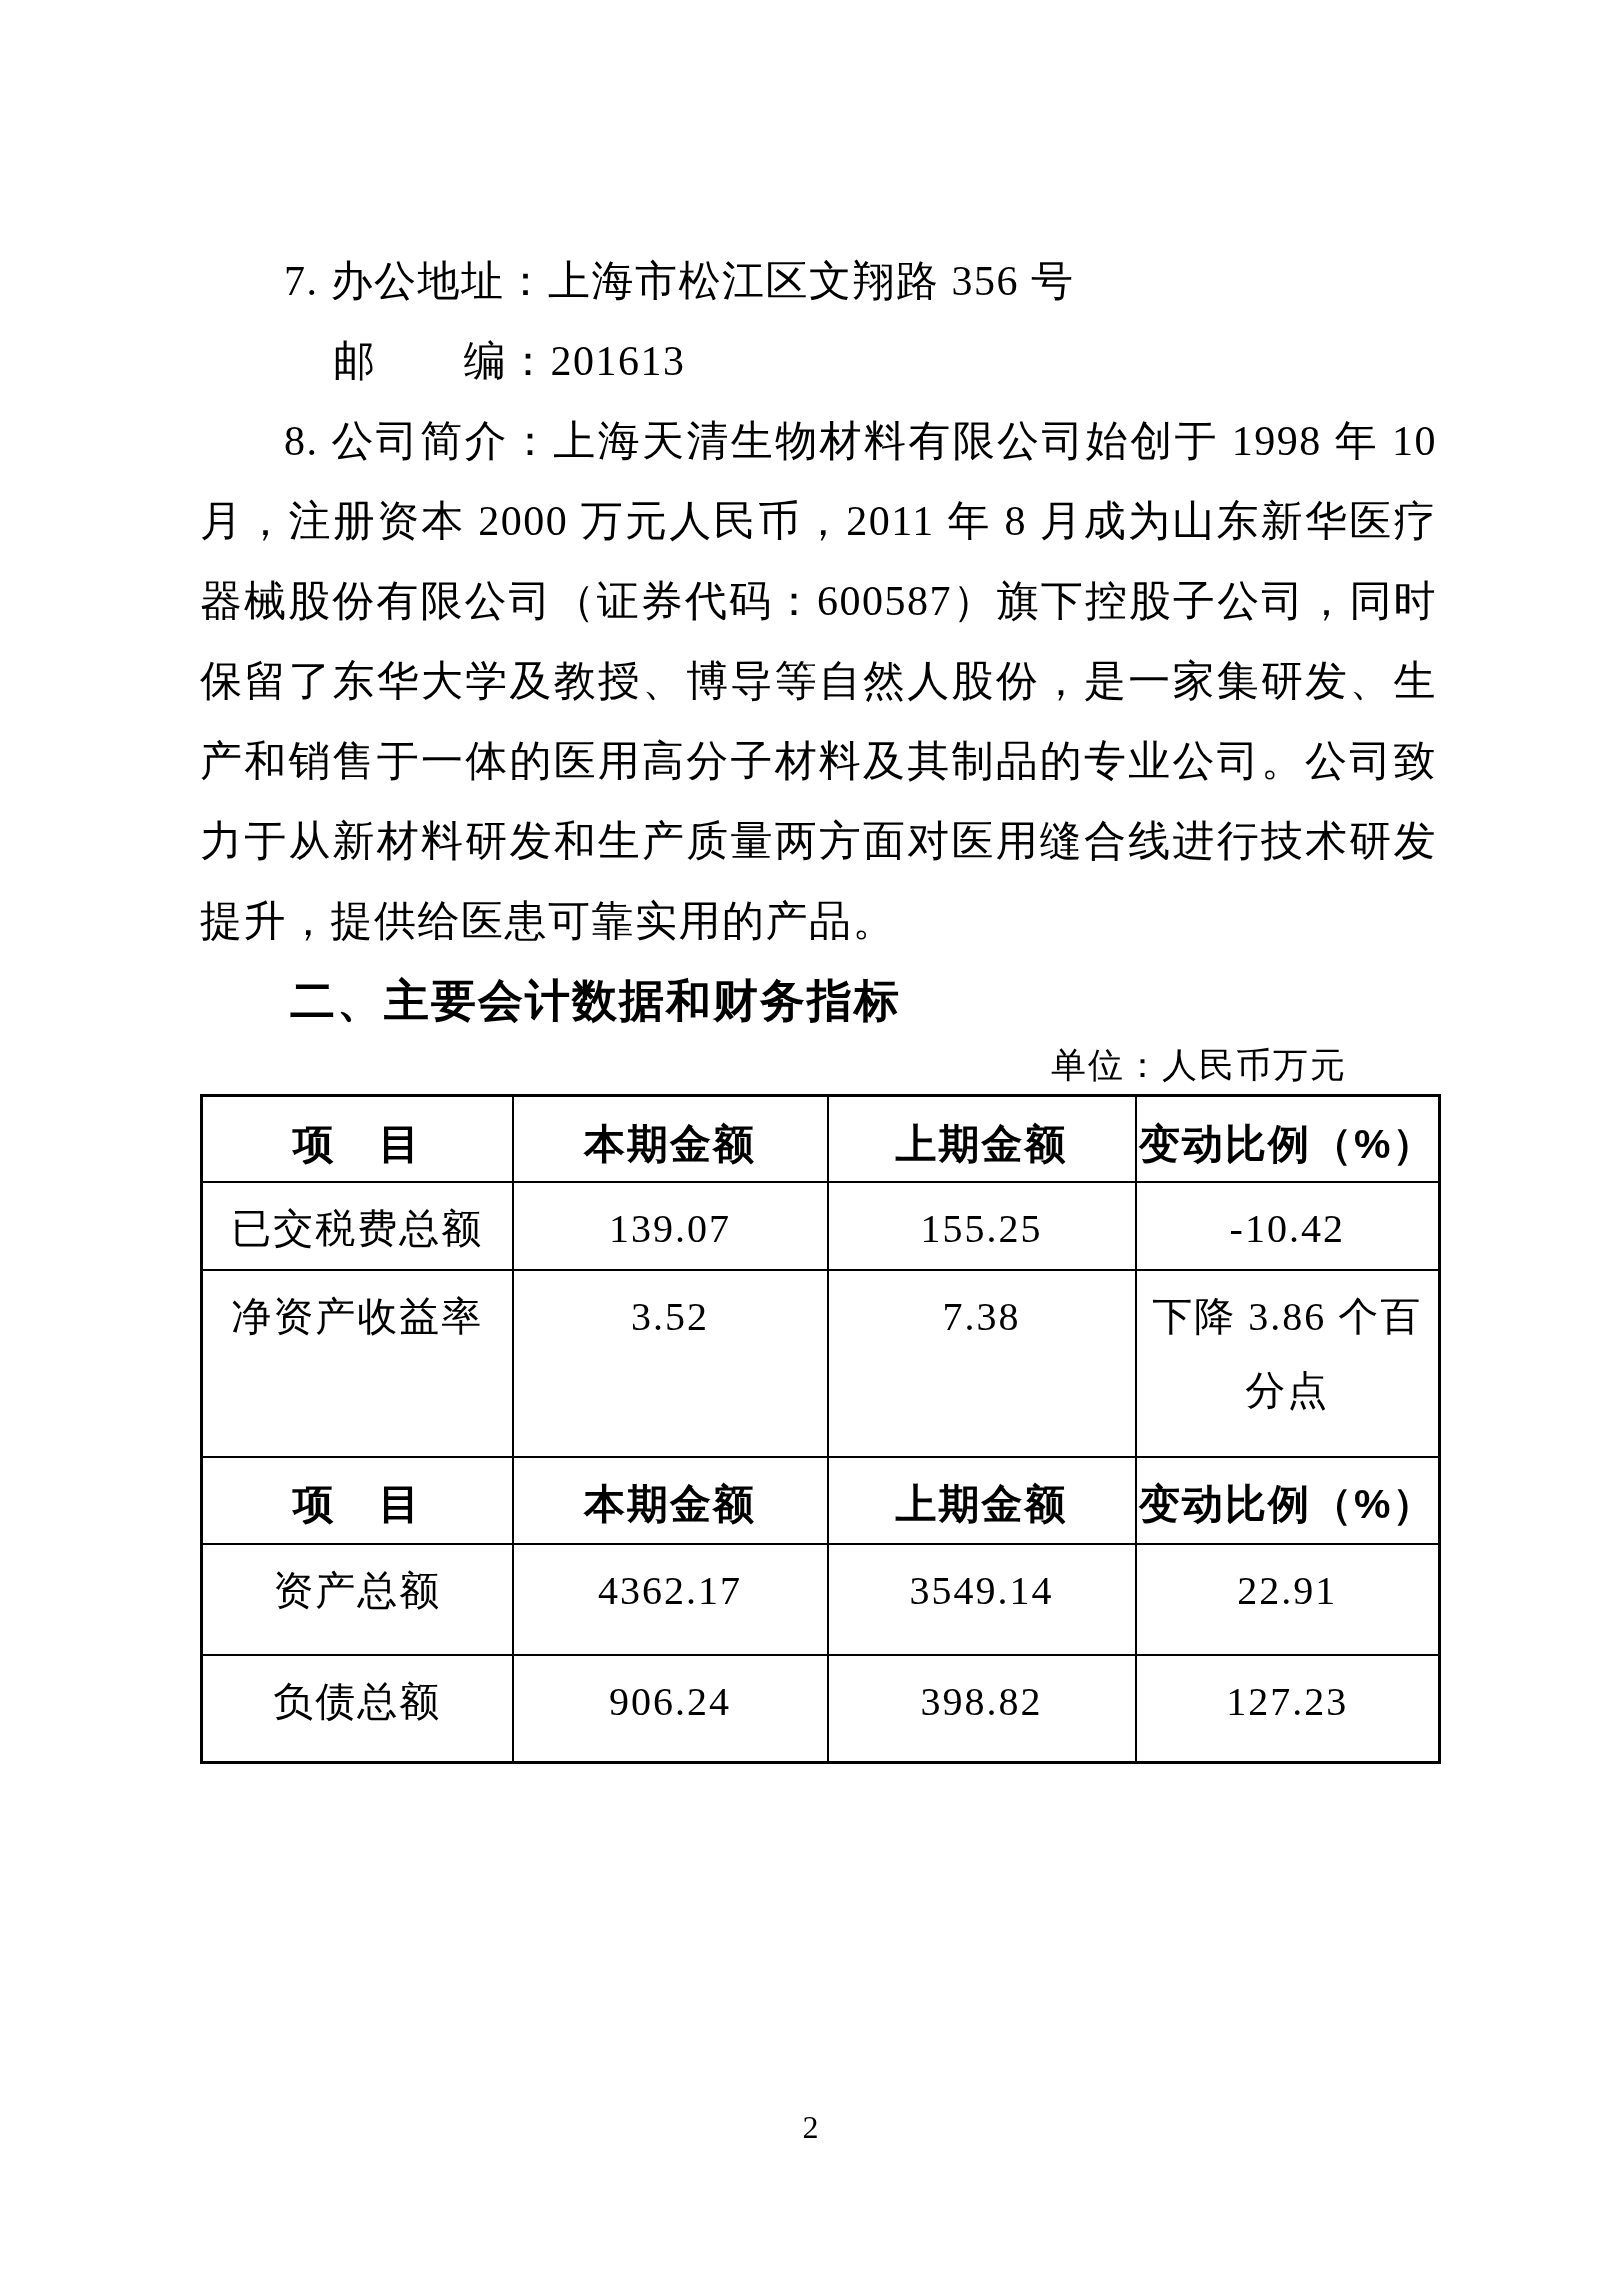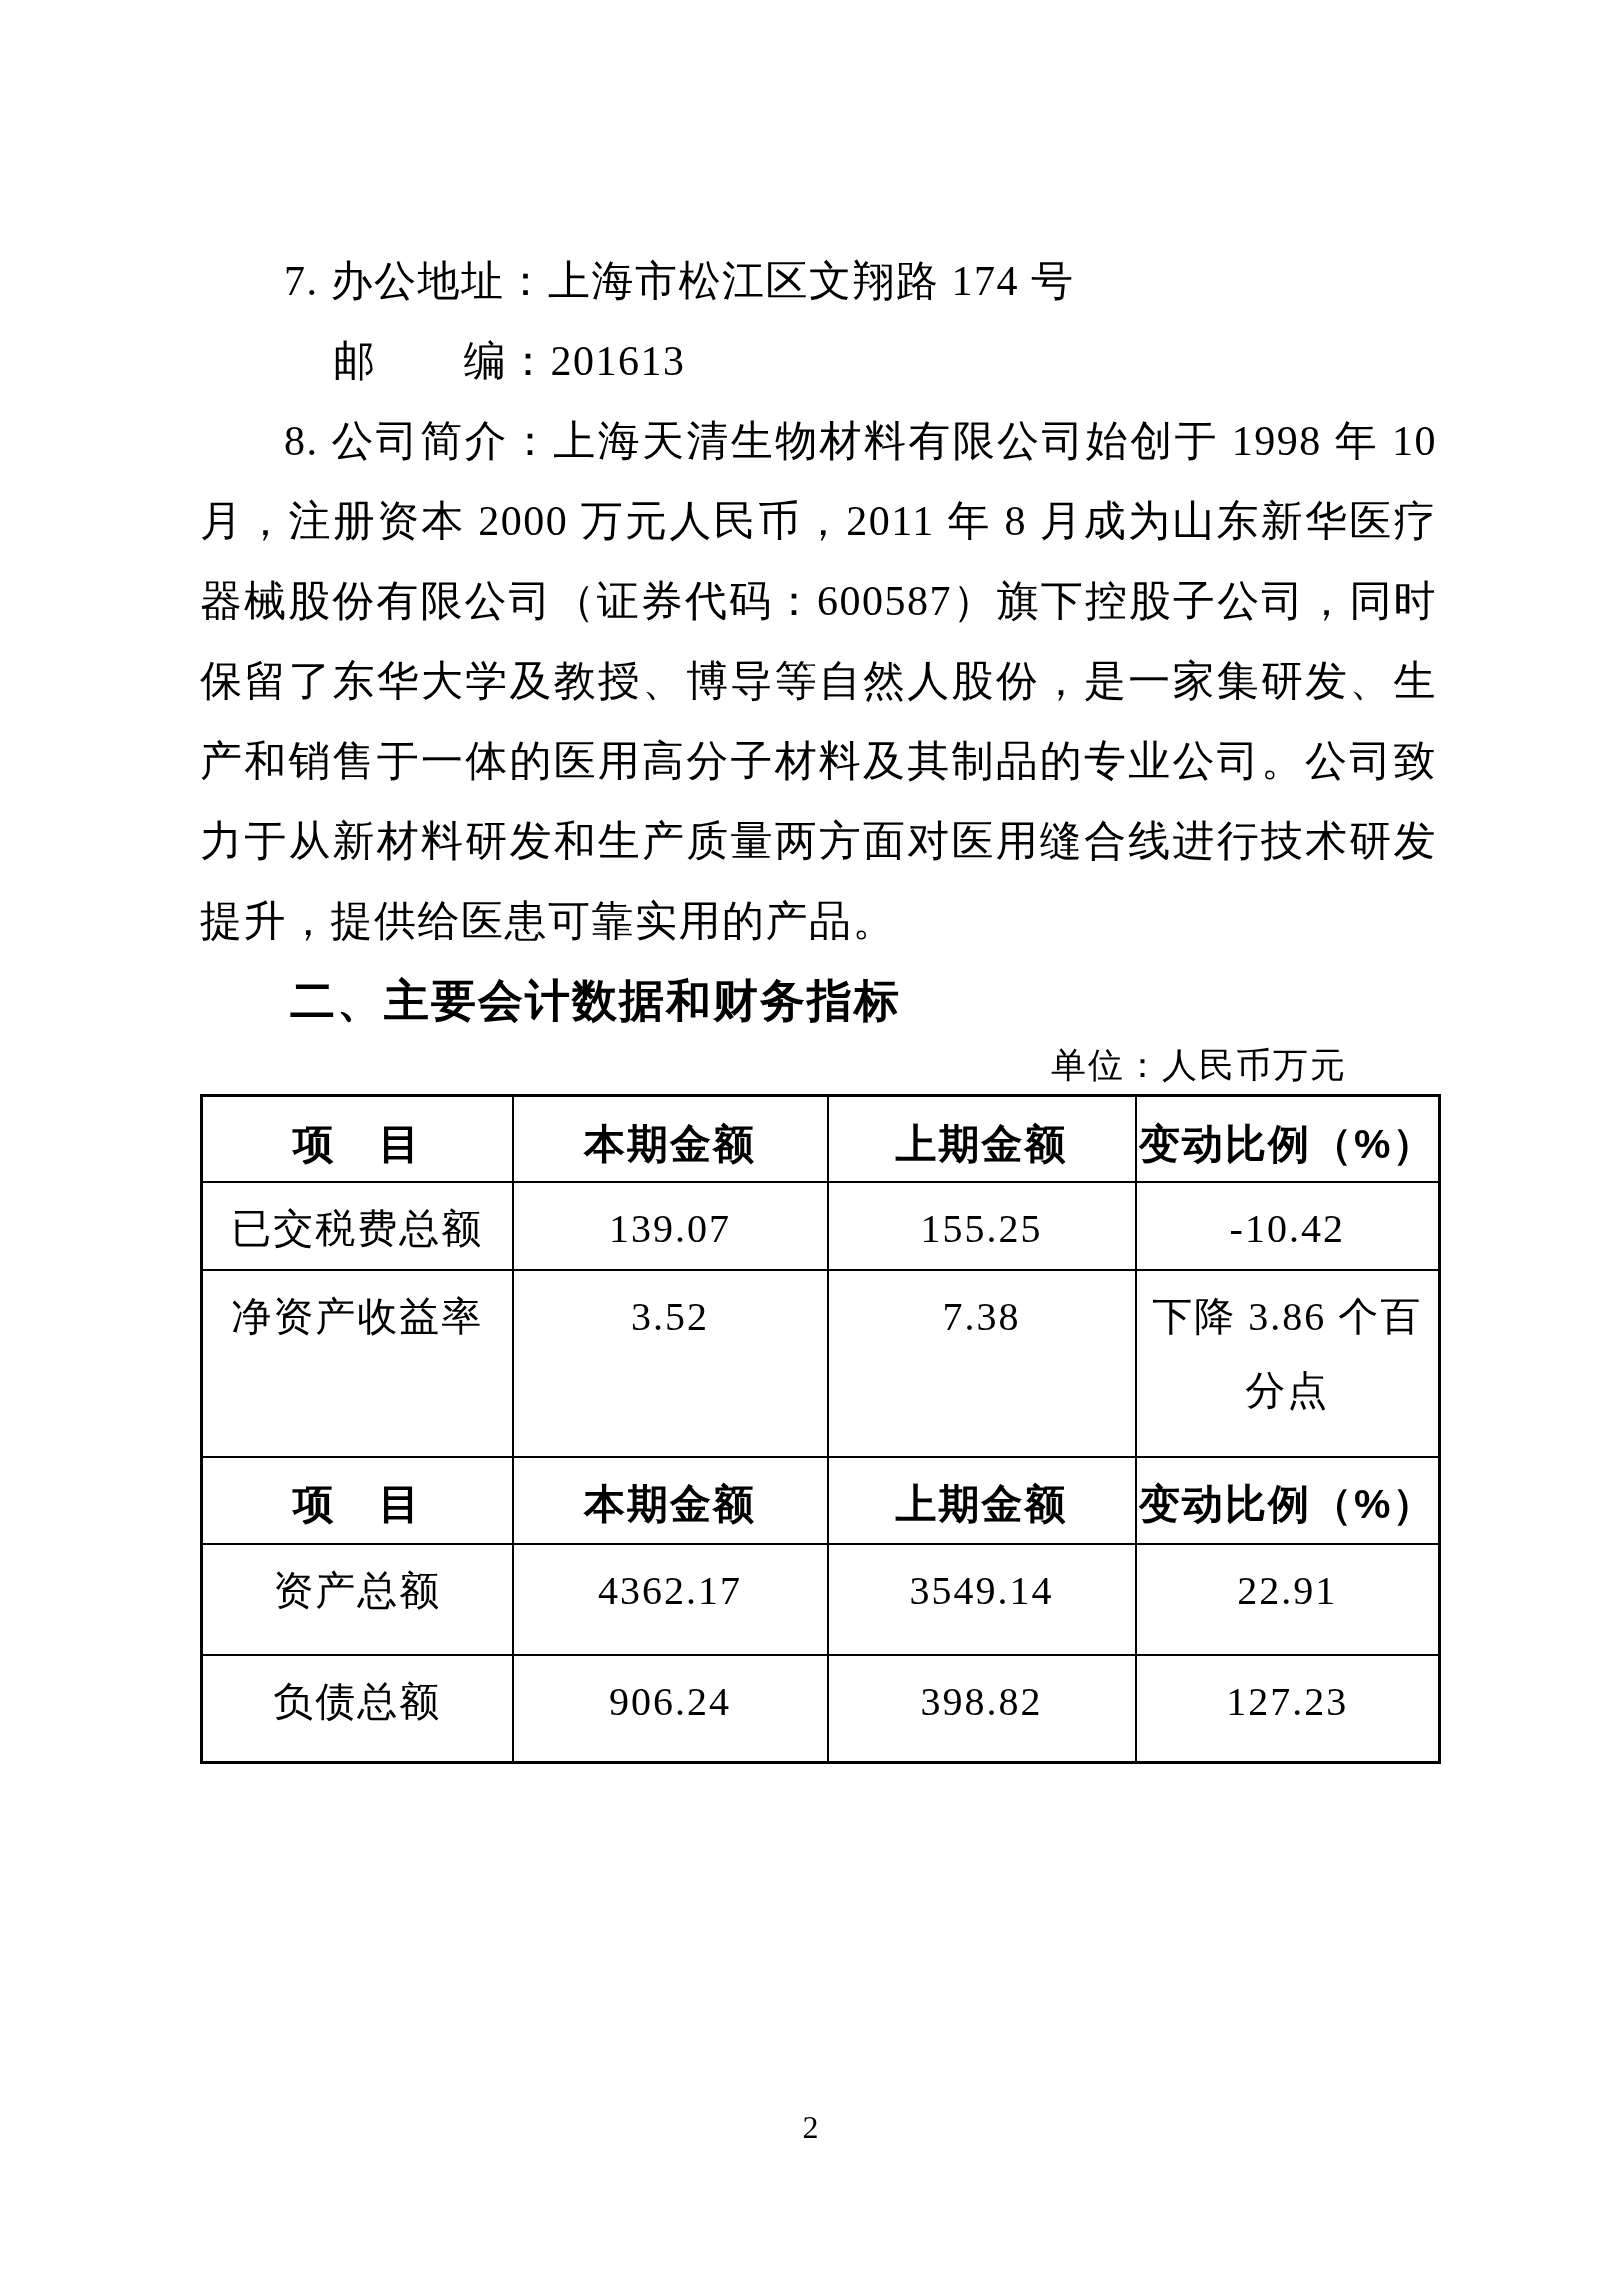--- a/index.html
+++ b/index.html
@@ -76,21 +76,21 @@
     font-size: 32px;
   }
 </style>
 </head>
 <body>
 
 <div class="page">
   <div class="content">
 
 
-    <p class="body-par indent2">7. 办公地址：上海市松江区文翔路 174 号</p>
+    <p class="body-par indent2">7. 办公地址：上海市松江区文翔路 356 号</p>
 
     <p class="body-par indent-postal">邮　　编：201613</p>
 
     <p class="body-par indent2">8. 公司简介：上海天清生物材料有限公司始创于 1998 年 10 月，注册资本 2000 万元人民币，2011 年 8 月成为山东新华医疗器械股份有限公司（证券代码：600587）旗下控股子公司，同时保留了东华大学及教授、博导等自然人股份，是一家集研发、生产和销售于一体的医用高分子材料及其制品的专业公司。公司致力于从新材料研发和生产质量两方面对医用缝合线进行技术研发提升，提供给医患可靠实用的产品。</p>
 
     <h2 class="heading">二、主要会计数据和财务指标</h2>
 
     <div class="unit-note">单位：人民币万元</div>
 
     <table class="fin">

